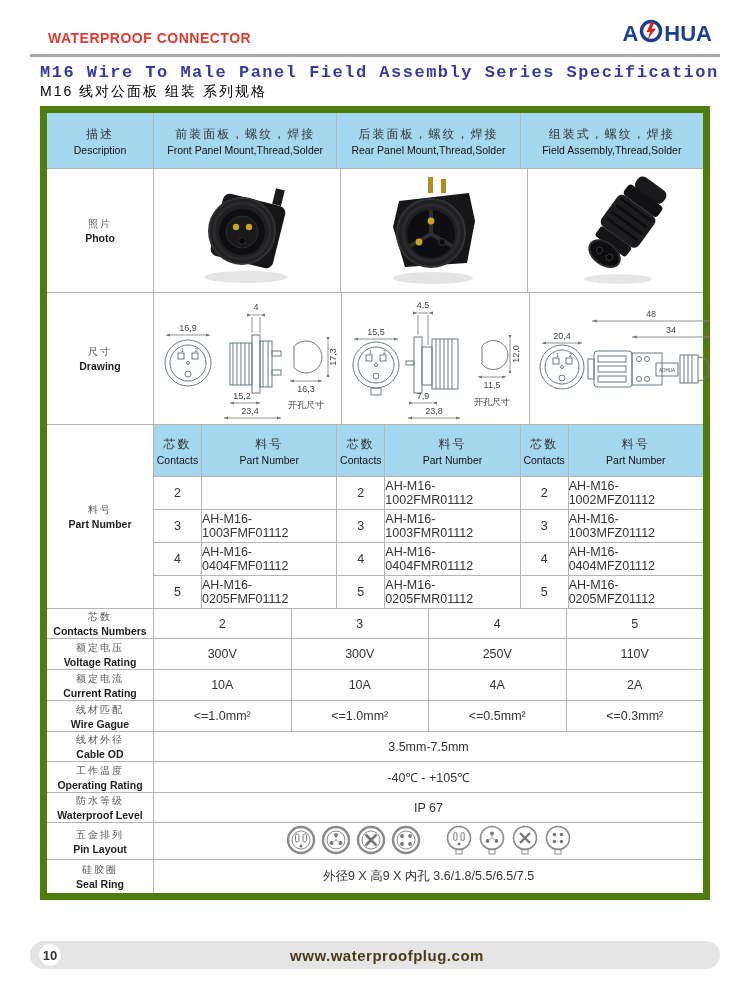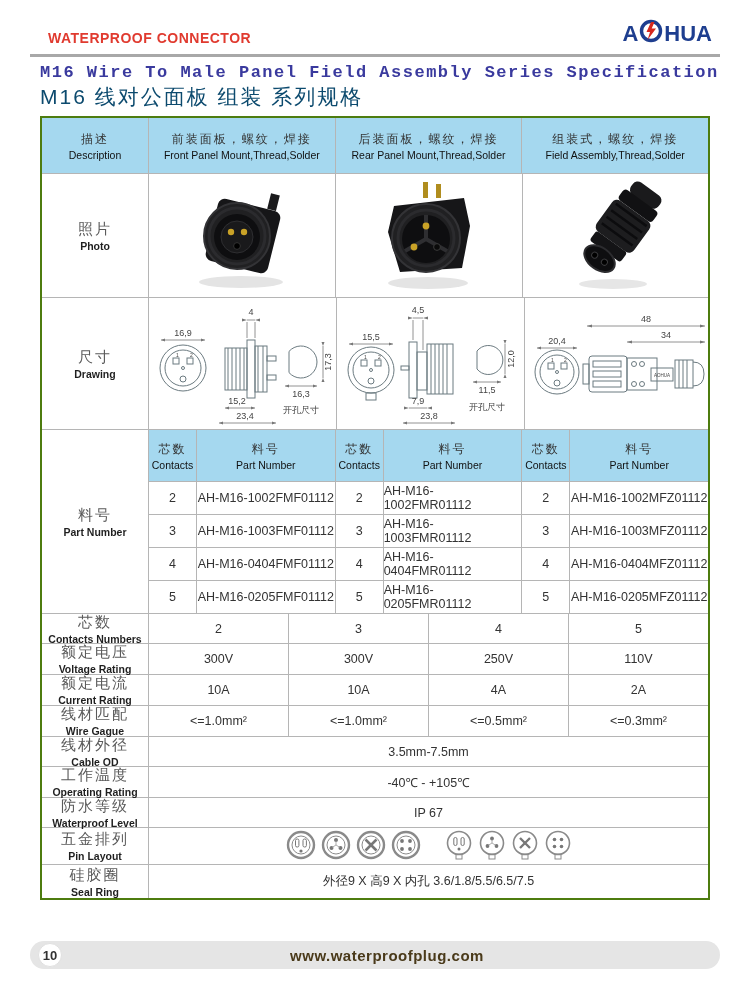--- a/index.html
+++ b/index.html
@@ -7,33 +7,33 @@
   .page { width:750px; height:1000px; position:relative; background:#fff; overflow:hidden;border-radius:17px; }
 
   
   .hdr { position:relative; padding-top:30px; }
   .brand { margin-left:48px; font-size:14px; font-weight:bold; letter-spacing:.5px; color:#e03a2f; }
   .logo { position:absolute; right:38px; top:18px; display:flex; align-items:center; gap:1px;
           font-weight:bold; font-size:22px; color:#1e3e8f; letter-spacing:0; }
   .rule { height:3px; background:#a8a8a8; margin:8px 30px 0 30px; }
   .title-en { margin:6px 12px 0 40px; font-family:"Liberation Mono", monospace; font-weight:bold;
               font-size:17px; letter-spacing:1.5px; color:#3a3a9e; }
-  .title-cn { margin:1px 0 0 40px; font-size:21px; letter-spacing:2px; color:#0c4a6e; }
-
-  
-  .tbl { width:670px; margin:5px 0 0 40px; border:2px solid #4d7c0f; }
+  .title-cn { margin:1px 0 0 40px; font-size:14px; letter-spacing:2px; color:#000000; }
+
+  
+  .tbl { width:670px; margin:5px 0 0 40px; border:7px solid #4d7c0f; }
   .row { display:flex; border-bottom:1px solid #b5b5b5; }
   .row:last-child { border-bottom:none; }
   .cell { border-right:1px solid #b5b5b5; display:flex; flex-direction:column;
           align-items:center; justify-content:center; text-align:center; }
   .cell:last-child { border-right:none; }
   .c-label { width:107px; flex:0 0 107px; }
   .c-prod  { flex:1 1 0; }
   .blue { background:#a5d8ef; }
-  .lbl-cn { font-size:15px; color:#5a5a5a; letter-spacing:2px; }
+  .lbl-cn { font-size:10px; color:#5a5a5a; letter-spacing:2px; }
   .lbl-en { font-size:10.5px; font-weight:bold; color:#1f1f1f; margin-top:1px; }
   .hd-cn  { font-size:12px; color:#333; letter-spacing:2px; }
   .hd-en  { font-size:10.5px; font-weight:normal; color:#111; margin-top:1px; }
 
   .r-head { height:56px; }
   .r-photo { height:124px; }
   .r-draw { height:132px; }
   .r-pn { height:184px; }
   .r-spec { height:30px; }
   .r-spec31 { height:31px; }
@@ -328,21 +328,20 @@
             <div class="pn-part" style="flex-direction:column">
               <div class="hd-cn">料号</div>
                 <div class="hd-en">Part Number</div>
             </div>
           </div>
         </div>
         <div class="pn-rows">
           <div class="pn-row">
             <div class="pn-group">
                 <div class="pn-contacts val">2</div>
-                <div class="pn-part">AH-M16-1002FMF01112</div>
               </div>
             <div class="pn-group">
                 <div class="pn-contacts val">2</div>
                 <div class="pn-part">AH-M16-1002FMR01112</div>
               </div>
             <div class="pn-group">
                 <div class="pn-contacts val">2</div>
                 <div class="pn-part">AH-M16-1002MFZ01112</div>
               </div>
           </div>

